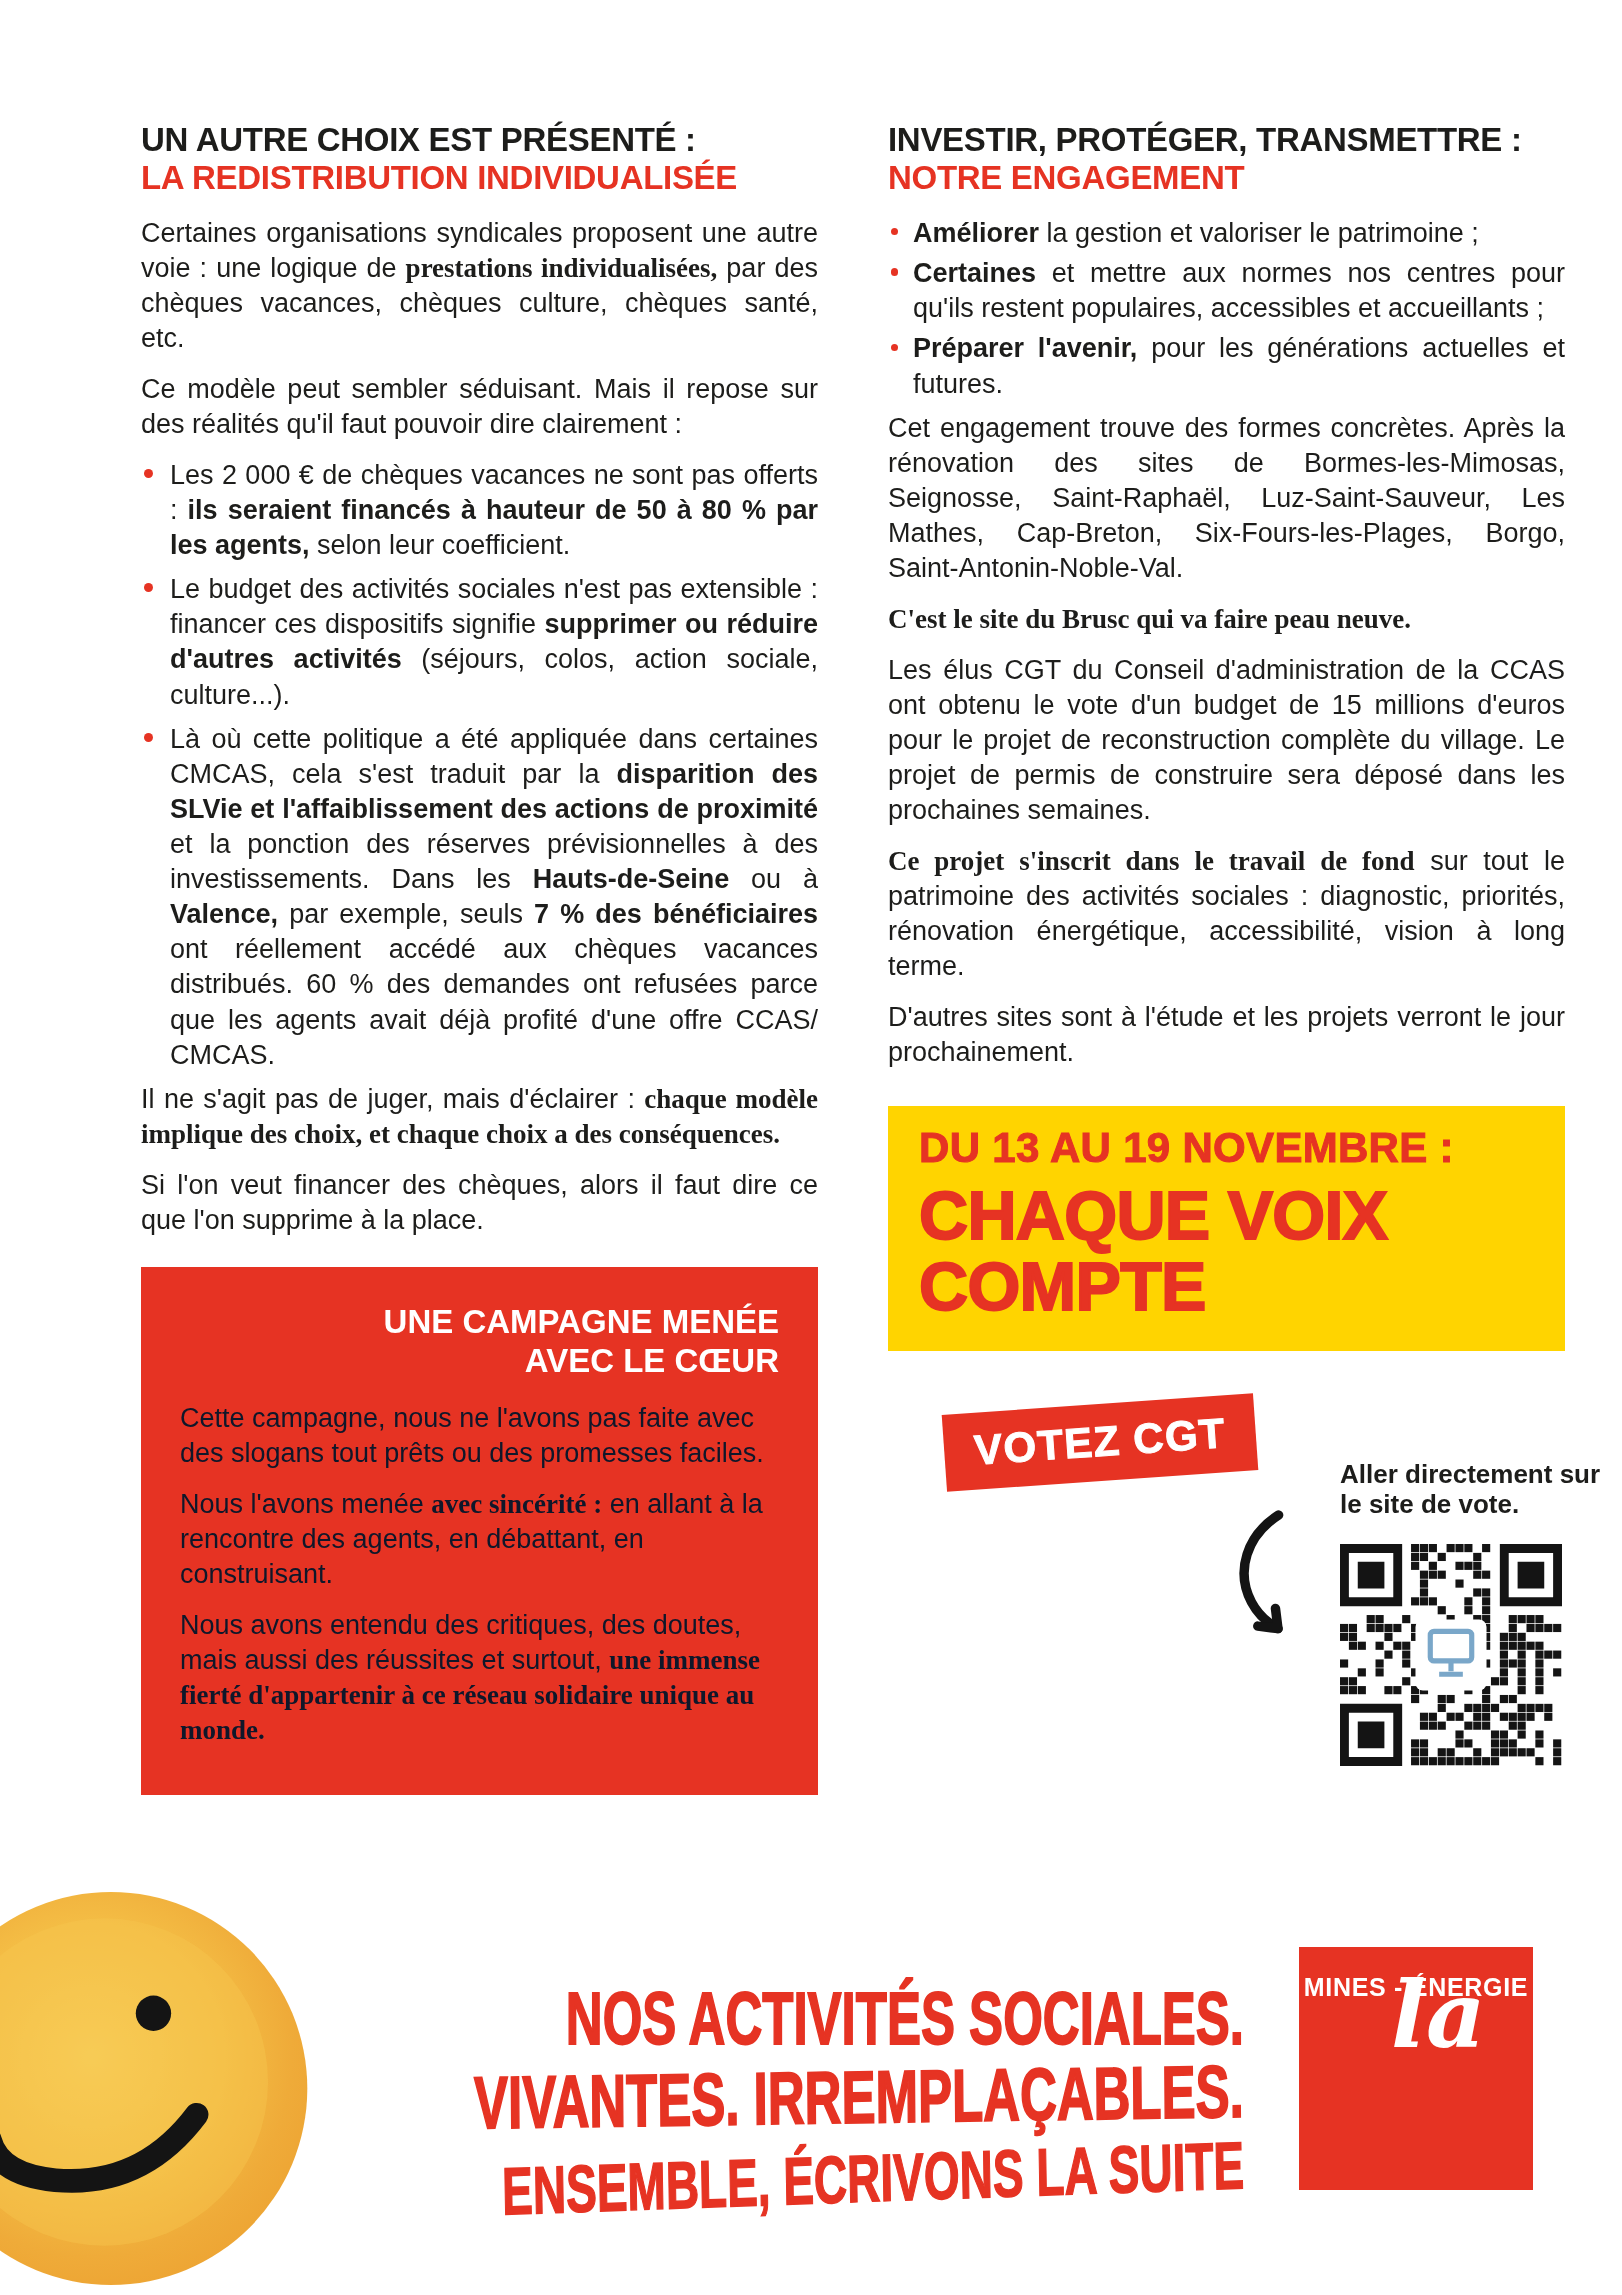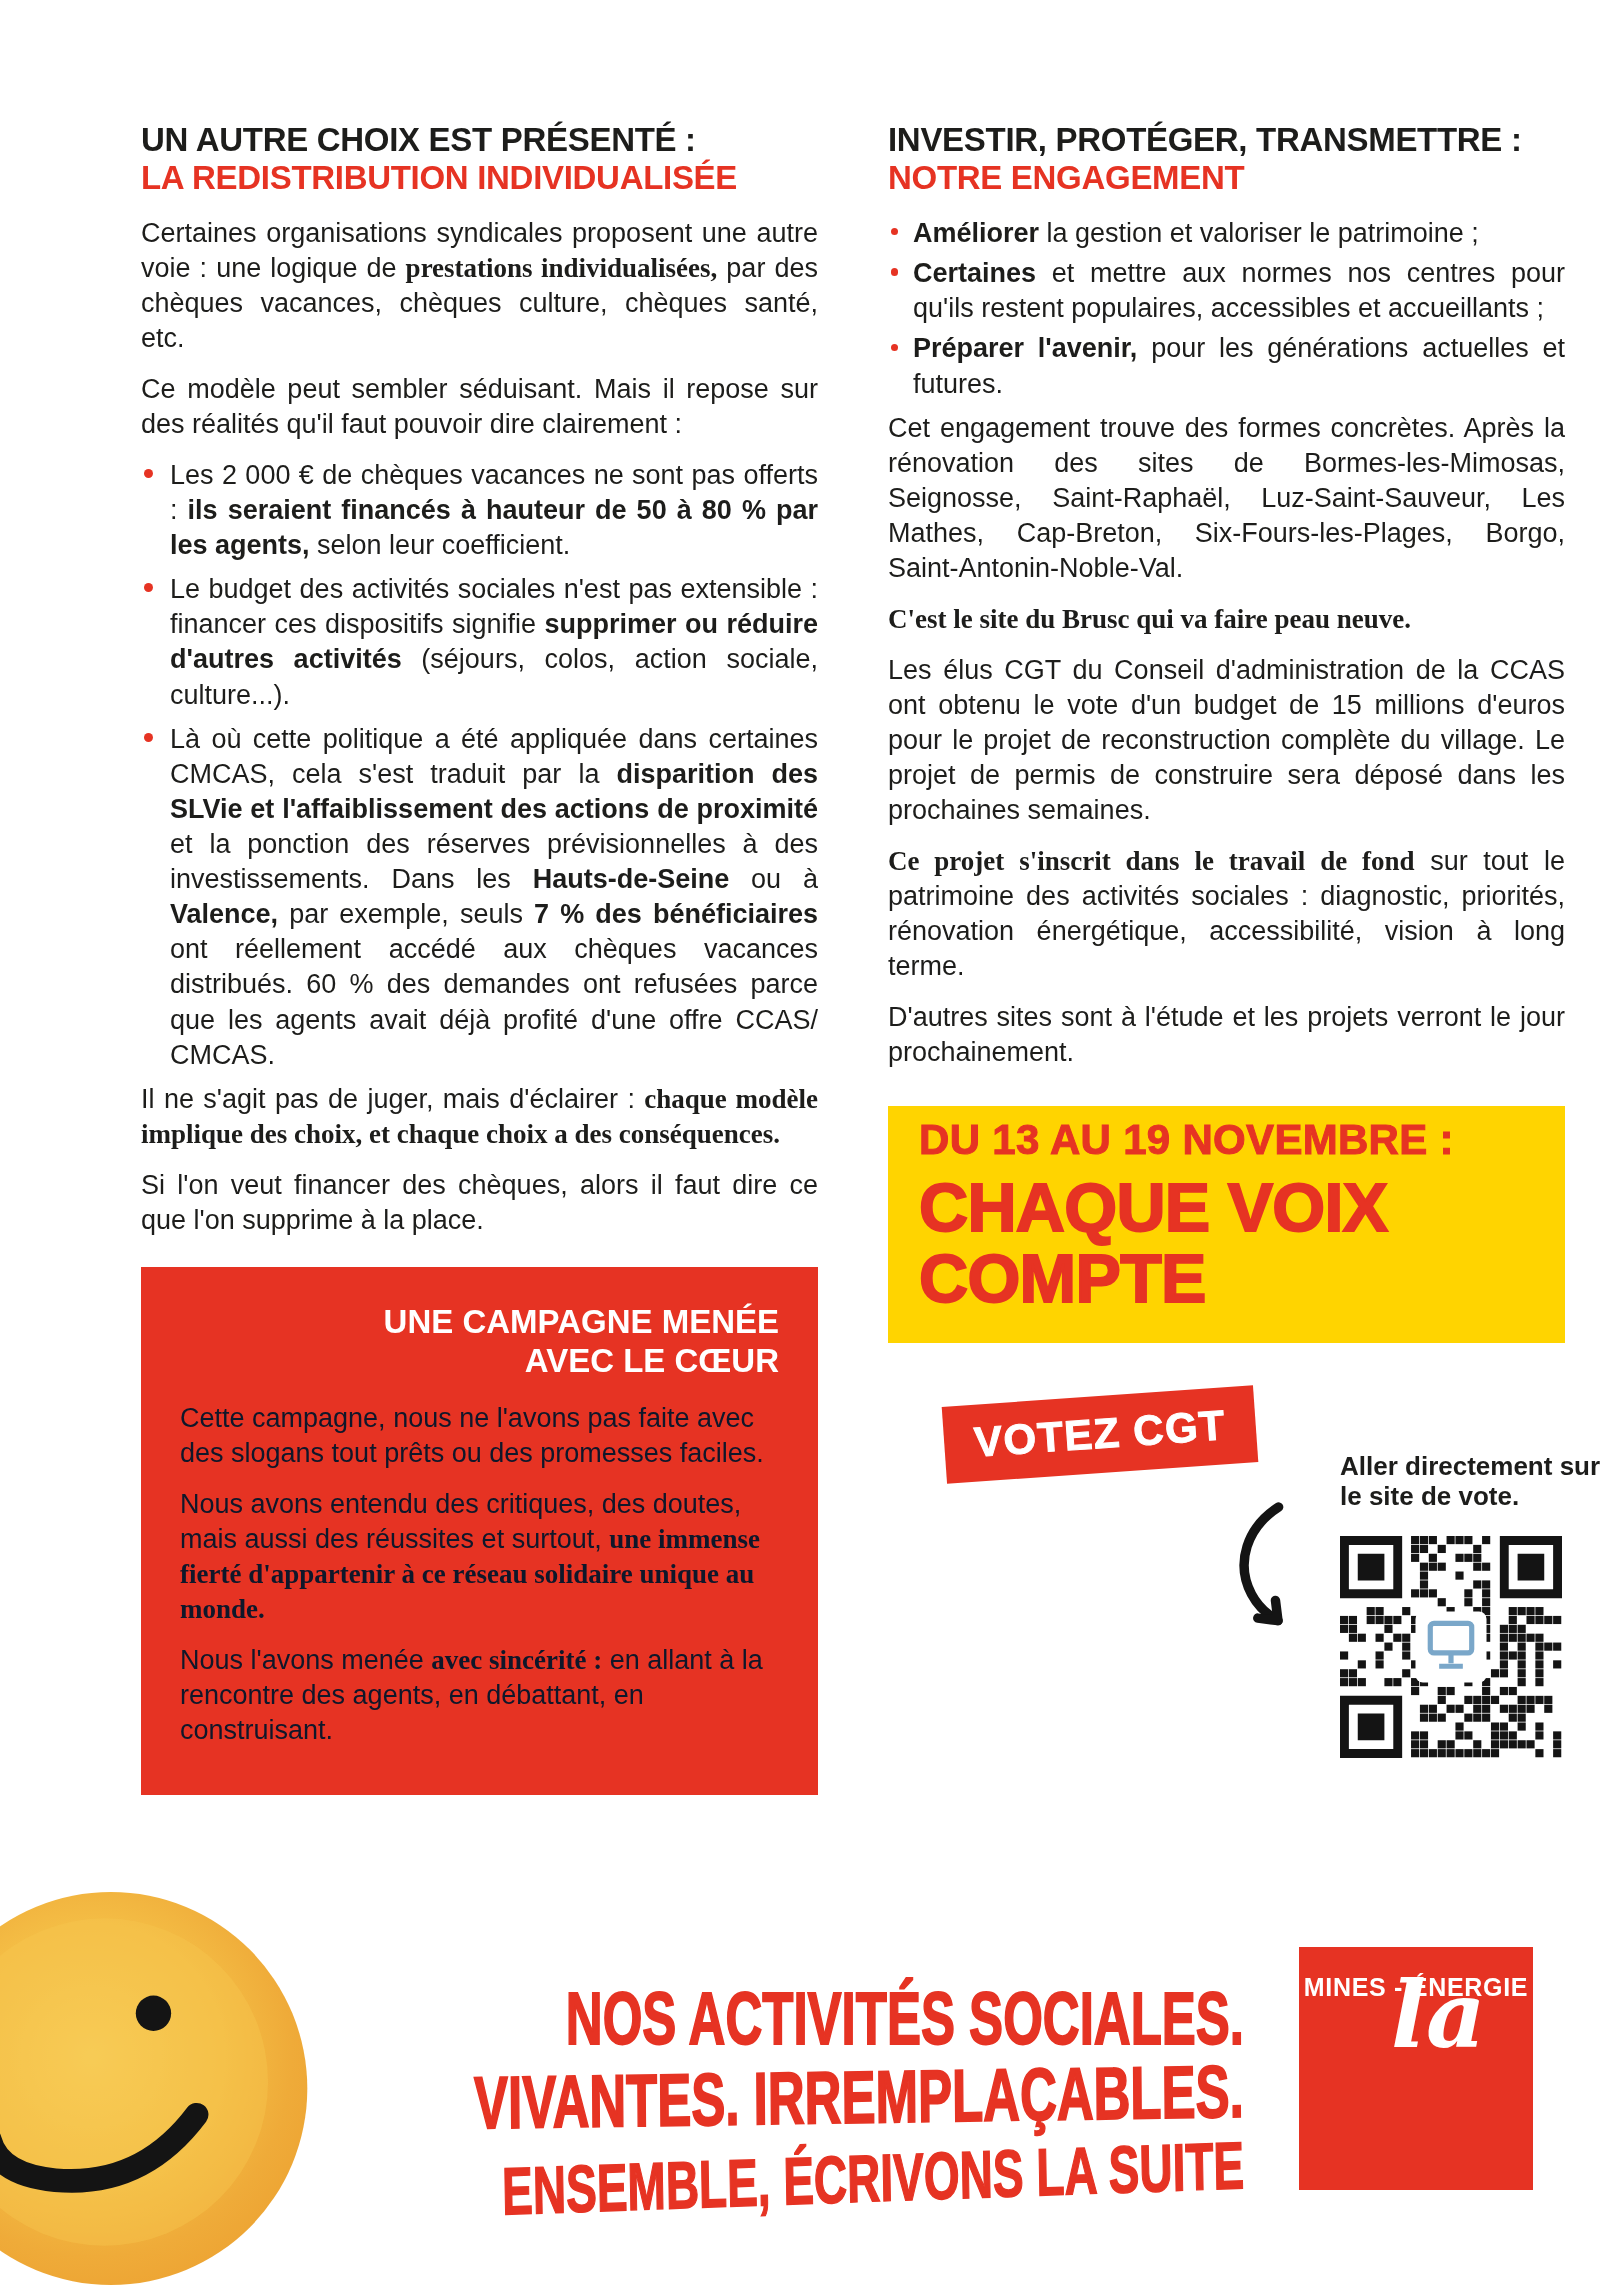--- a/index.html
+++ b/index.html
@@ -34,21 +34,21 @@
   ul.bullets.tight li{padding-left:25px;margin-bottom:5.2px;}
   ul.bullets.tight li::before{width:7.2px;height:7.2px;top:12.4px;}
 
   .red-box{background:var(--red);color:#fff;padding:36px 39px 31px 39px;margin-top:29.4px;}
   .red-box .box-heading{font-size:33px;font-weight:700;line-height:1.16;margin:0 0 21px 0;}
   .red-box .box-heading span{display:block;text-align:right;}
   .red-box .body{color:#0f172a;text-align:left;}
 
   .bold-line{font-weight:700;}
 
-  .yellow-box{background:var(--yellow);padding:10px 31px 29px 31px;margin-top:36px;}
+  .yellow-box{background:var(--yellow);padding:18px 31px 29px 31px;margin-top:36px;}
   .yb-line1{color:var(--red);font-weight:700;font-size:42px;letter-spacing:0.3px;margin-bottom:7.9px;-webkit-text-stroke:1px var(--red);}
   .yb-line2{color:var(--red);font-weight:700;font-size:68px;line-height:1.04;letter-spacing:-0.7px;-webkit-text-stroke:2px var(--red);}
 
   .vote-area{position:relative;height:419px;margin-top:46px;}
   .votez{
     position:absolute;left:56px;top:7.9px;
     background:var(--red);color:#fff;
     font-weight:700;font-size:42px;letter-spacing:1.3px;
     padding:14.4px 30px;transform:rotate(-4deg);
     -webkit-text-stroke:1px #fff;
@@ -90,22 +90,22 @@
     </ul>
     <p class="body"><span>Il ne s'agit pas de juger, mais d'éclairer : </span><b>chaque modèle implique des choix, et chaque choix a des conséquences.</b></p>
     <p class="body"><span>Si l'on veut financer des chèques, alors il faut dire ce que l'on supprime à la place.</span></p>
 
     <aside class="red-box">
       <h3 class="box-heading">
         <span>UNE CAMPAGNE MENÉE</span>
         <span>AVEC LE CŒUR</span>
       </h3>
       <p class="body"><span>Cette campagne, nous ne l'avons pas faite avec des slogans tout prêts ou des promesses faciles.</span></p>
+      <p class="body"><span>Nous l'avons menée </span><b>avec sincérité :</b><span> en allant à la rencontre des agents, en débattant, en construisant.</span></p>
       <p class="body"><span>Nous avons entendu des critiques, des doutes, mais aussi des réussites et surtout, </span><b>une immense fierté d'appartenir à ce réseau solidaire unique au monde.</b></p>
-      <p class="body"><span>Nous l'avons menée </span><b>avec sincérité :</b><span> en allant à la rencontre des agents, en débattant, en construisant.</span></p>
     </aside>
   </section>
 
   <section class="col col-right">
     <h2 class="heading">
       <span class="h-black">INVESTIR, PROTÉGER, TRANSMETTRE :</span>
       <span class="h-red">NOTRE ENGAGEMENT</span>
     </h2>
     <ul class="bullets tight">
       <li><b>Améliorer</b><span> la gestion et valoriser le patrimoine ;</span></li>

